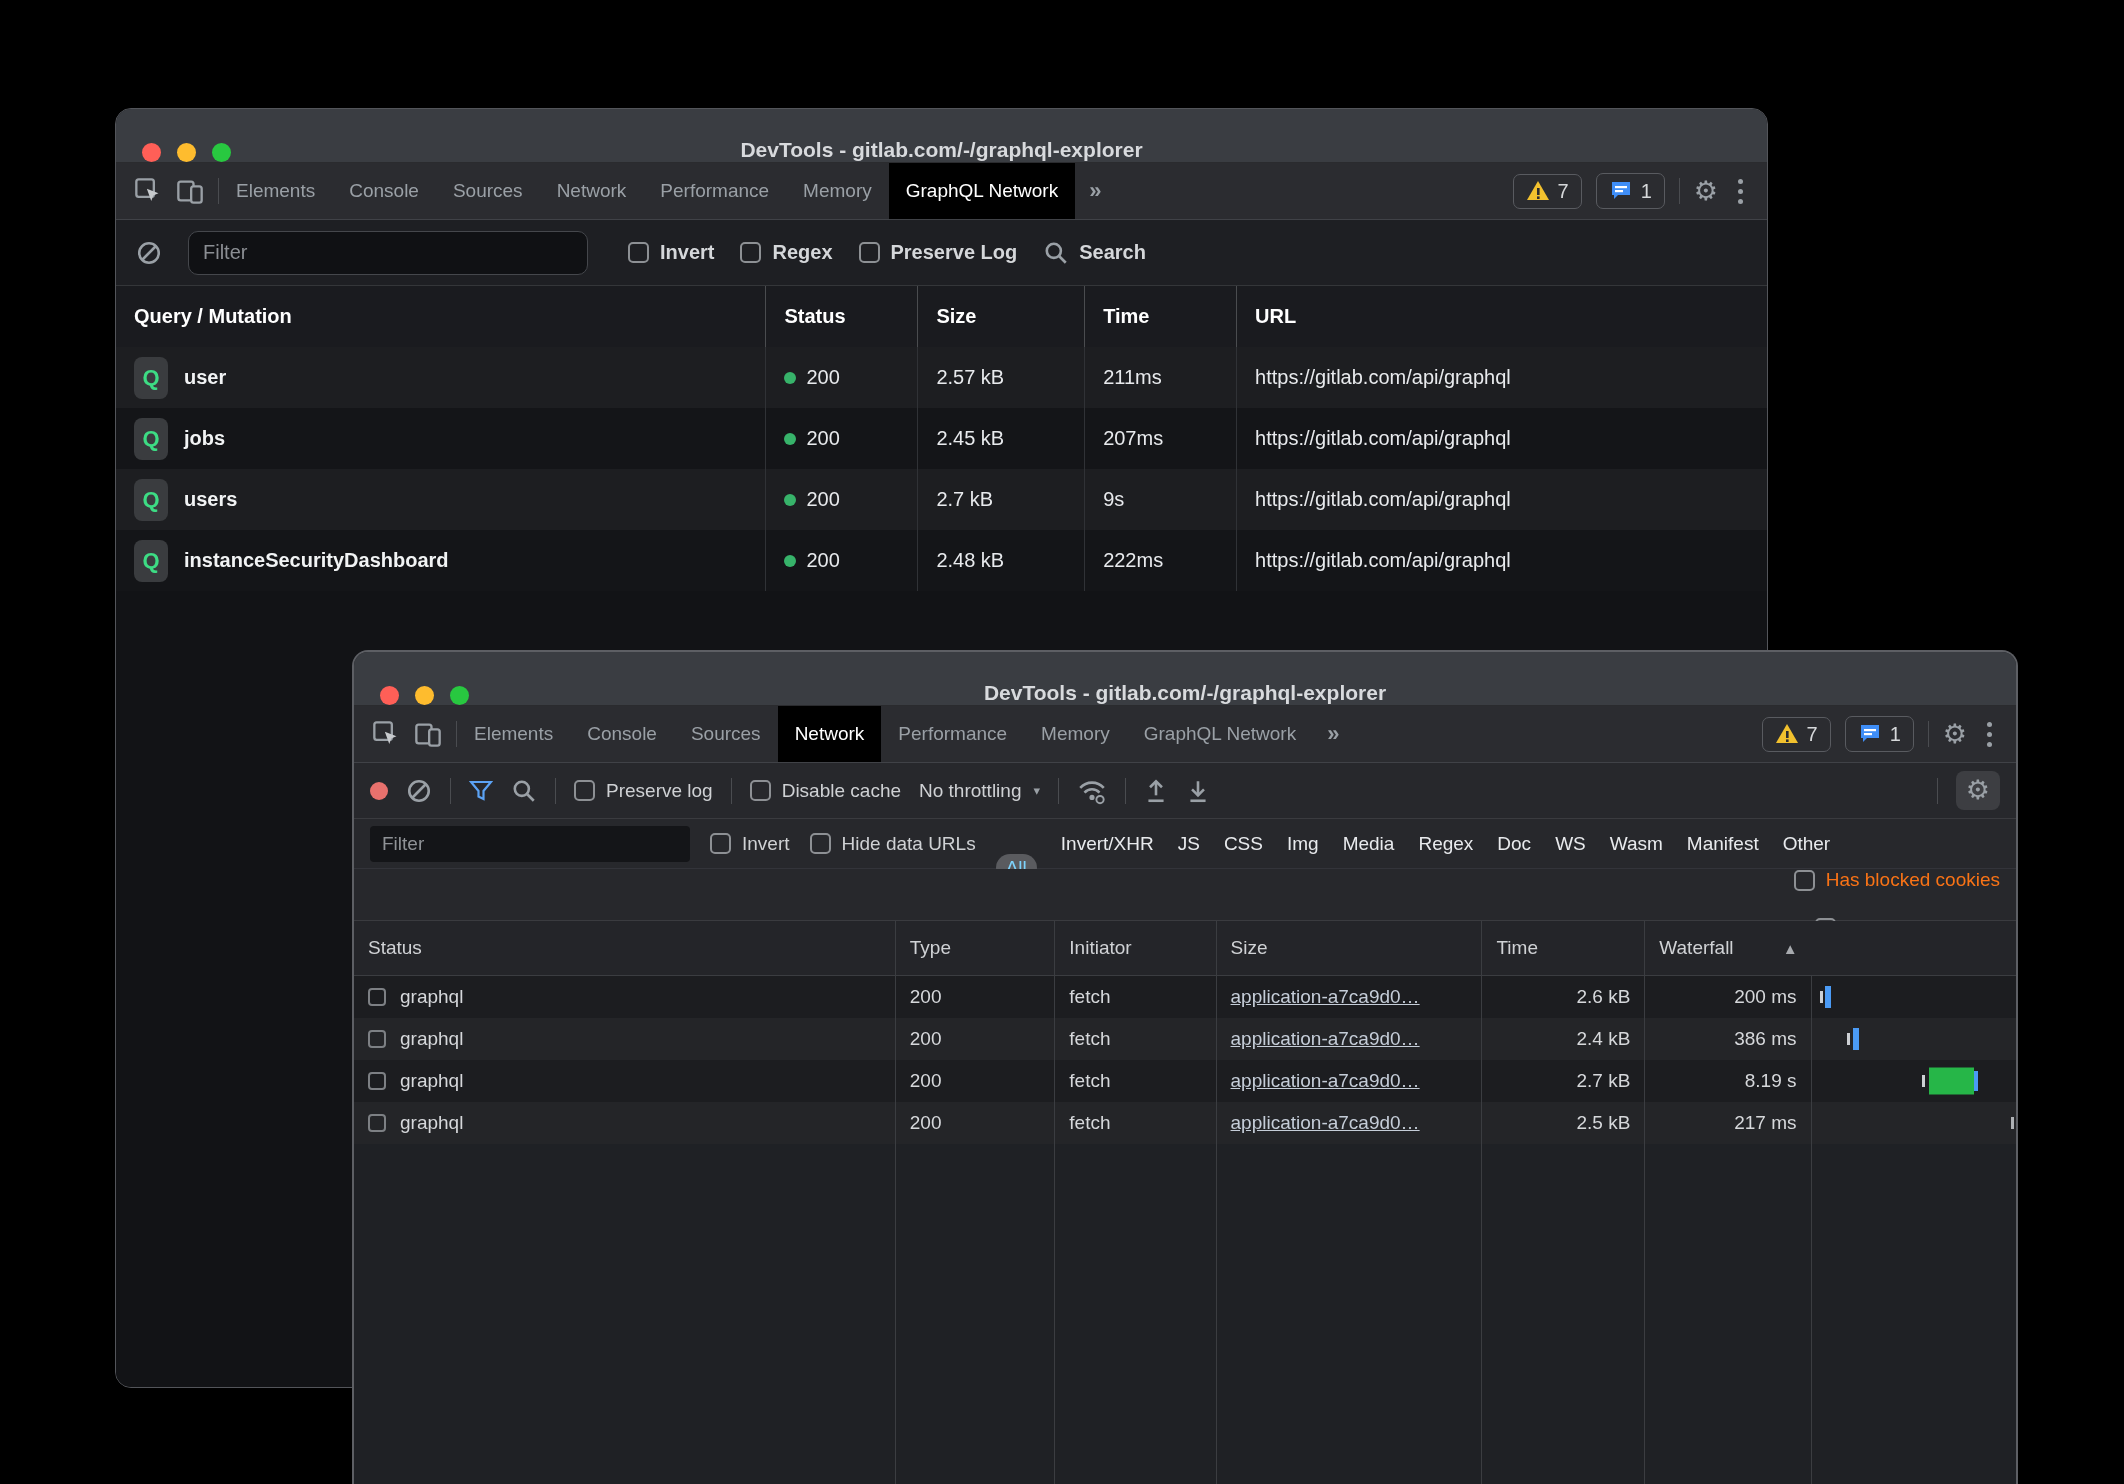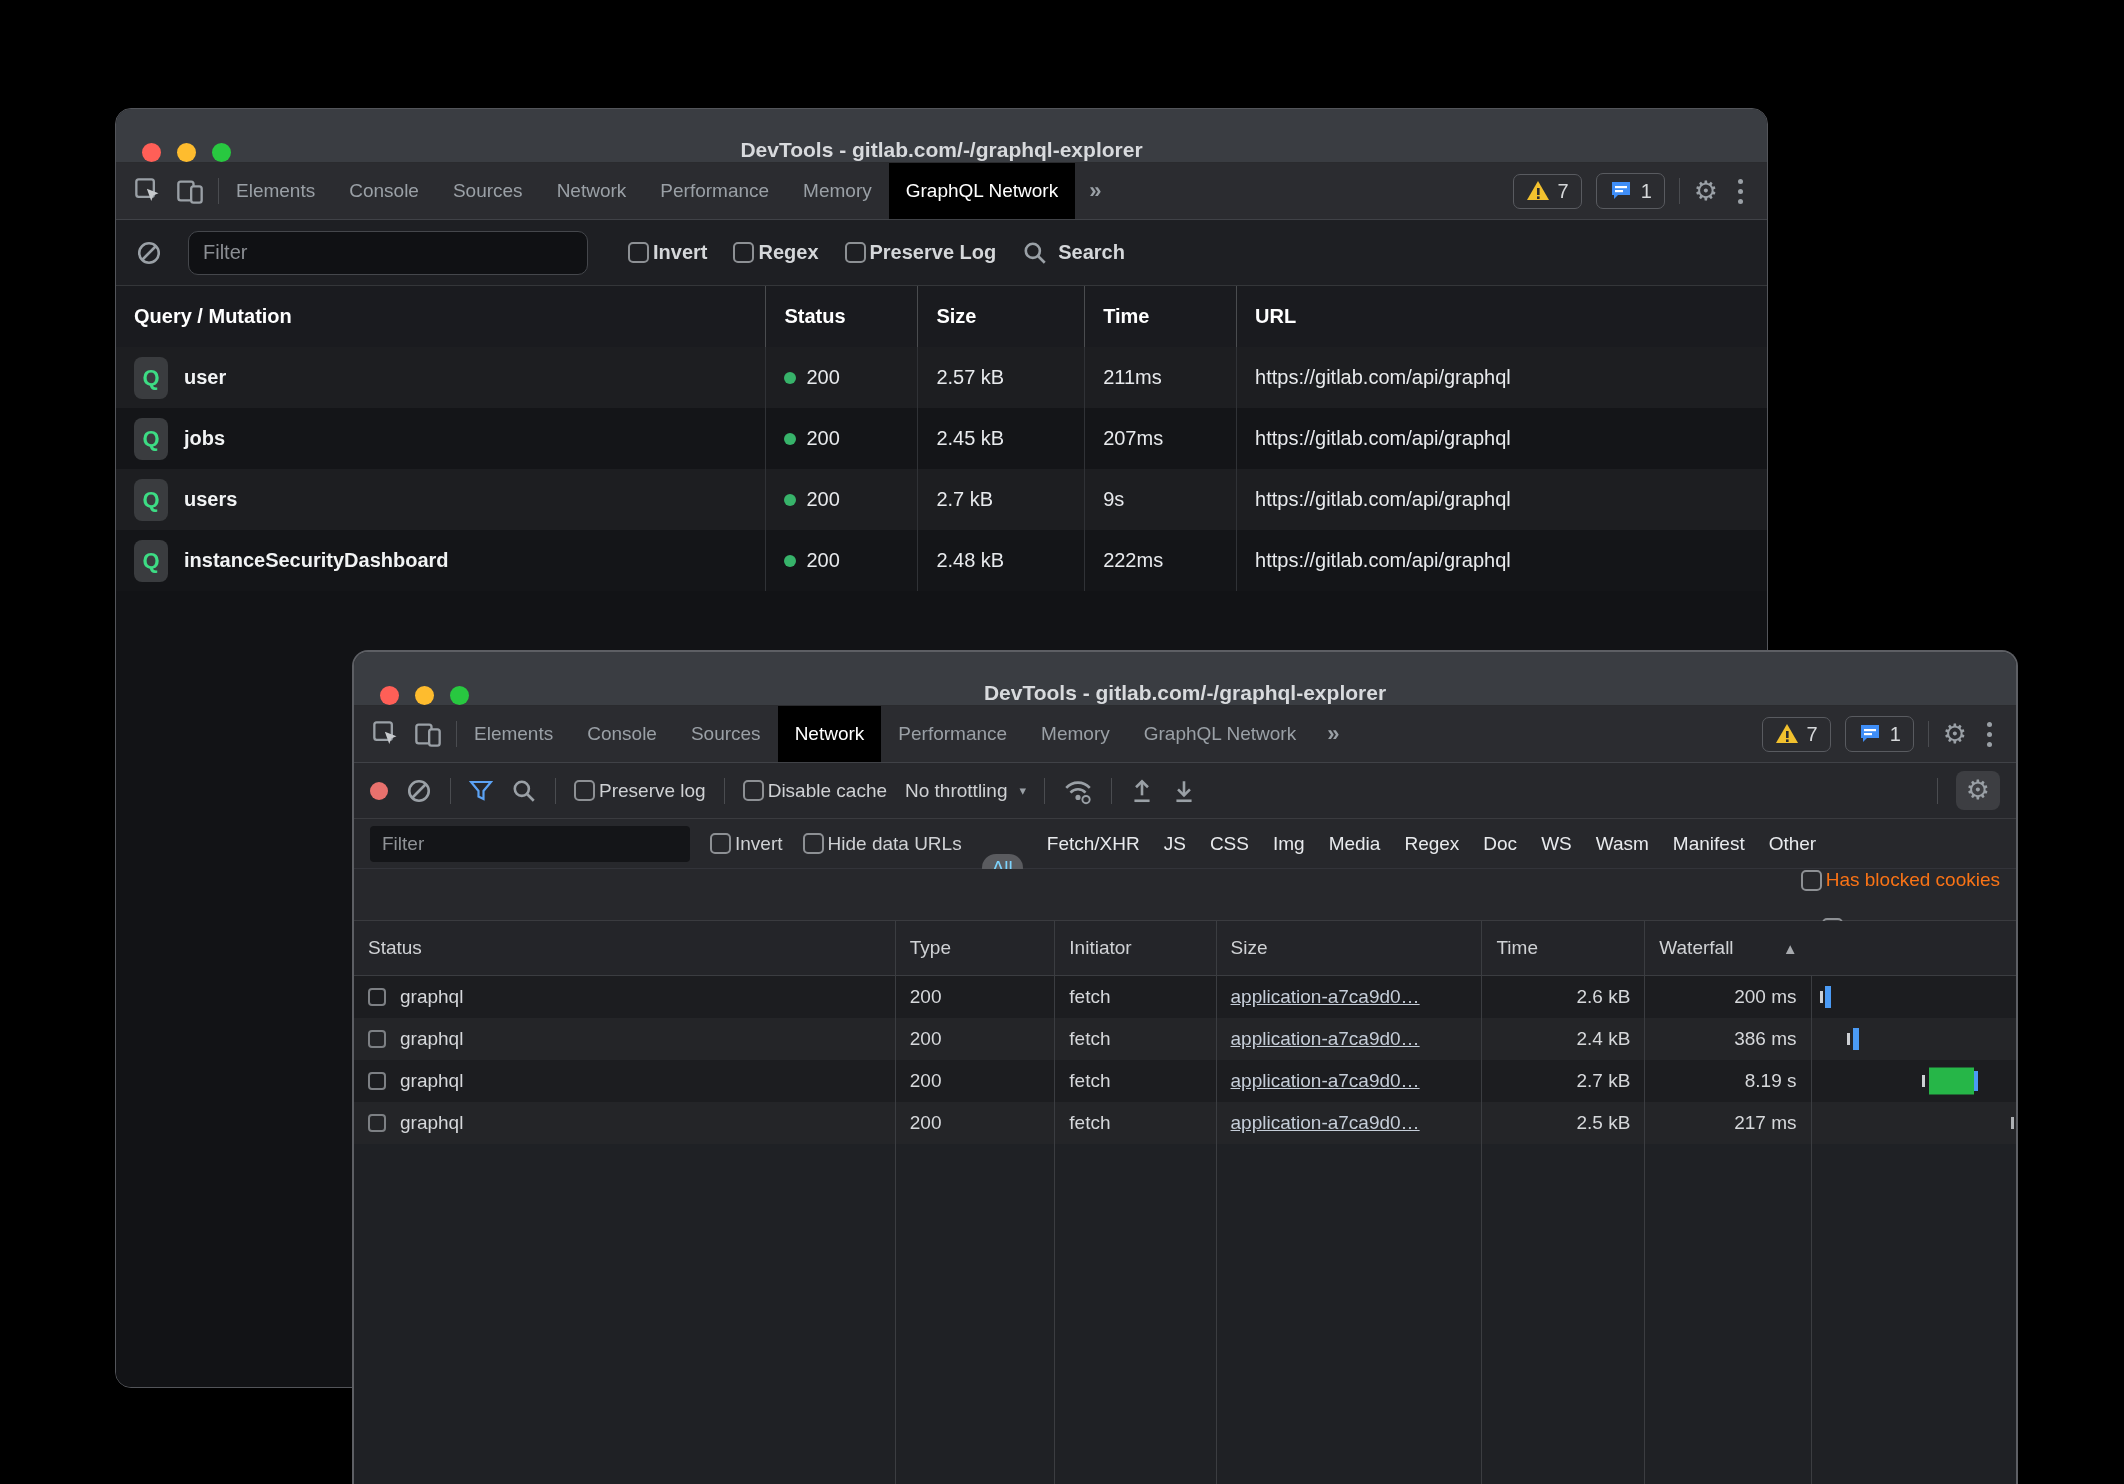--- a/index.html
+++ b/index.html
@@ -33,21 +33,21 @@
   .badge { display:flex; align-items:center; gap:8px; border:1px solid #595b60;
            border-radius:7px; padding:5px 12px; color:#d6d8da; font-size:20px; }
   .kebab { display:flex; flex-direction:column; gap:5px; padding:0 6px; }
   .kebab span { width:5px; height:5px; border-radius:50%; background:#9aa0a6; }
   .gear { font-size:27px; color:#9aa0a6; line-height:1; }
   .gear-btn { background:#3d3e42; border-radius:8px; padding:6px 10px; }
 
   
   .checkbox { width:21px; height:21px; border:2px solid #8d9094; border-radius:5px;
               flex:none; display:inline-block; }
-  .check-item { display:flex; align-items:center; gap:4px; white-space:nowrap; }
+  .check-item { display:flex; align-items:center; gap:11px; white-space:nowrap; }
 
   
   .gql-filterbar { height:66px; background:#1e1f23; display:flex; align-items:center;
                    gap:26px; padding:0 20px; border-bottom:1px solid #343639;
                    color:#d5d7da; font-size:20px; font-weight:600; }
   .gql-filter-input { width:400px; height:44px; background:#101114; border:1px solid #45474c;
                       border-radius:10px; color:#e8eaed; font-size:20px; padding:0 14px;
                       font-family:"Liberation Sans", sans-serif; }
   .gql-filter-input::placeholder { color:#8b8e93; }
   .search-group { display:flex; align-items:center; gap:10px; }
@@ -419,21 +419,21 @@
       <label class="check-item">
         <span class="checkbox"></span>
         <span>Invert</span>
       </label>
       <label class="check-item">
         <span class="checkbox"></span>
         <span>Hide data URLs</span>
       </label>
       <div class="cats">
         <span class="cat selected">All</span>
-        <span class="cat">Fetch/XHR</span>
+        <span class="cat">Invert/XHR</span>
         <span class="cat">JS</span>
         <span class="cat">CSS</span>
         <span class="cat">Img</span>
         <span class="cat">Media</span>
         <span class="cat">Regex</span>
         <span class="cat">Doc</span>
         <span class="cat">WS</span>
         <span class="cat">Wasm</span>
         <span class="cat">Manifest</span>
         <span class="cat">Other</span>

